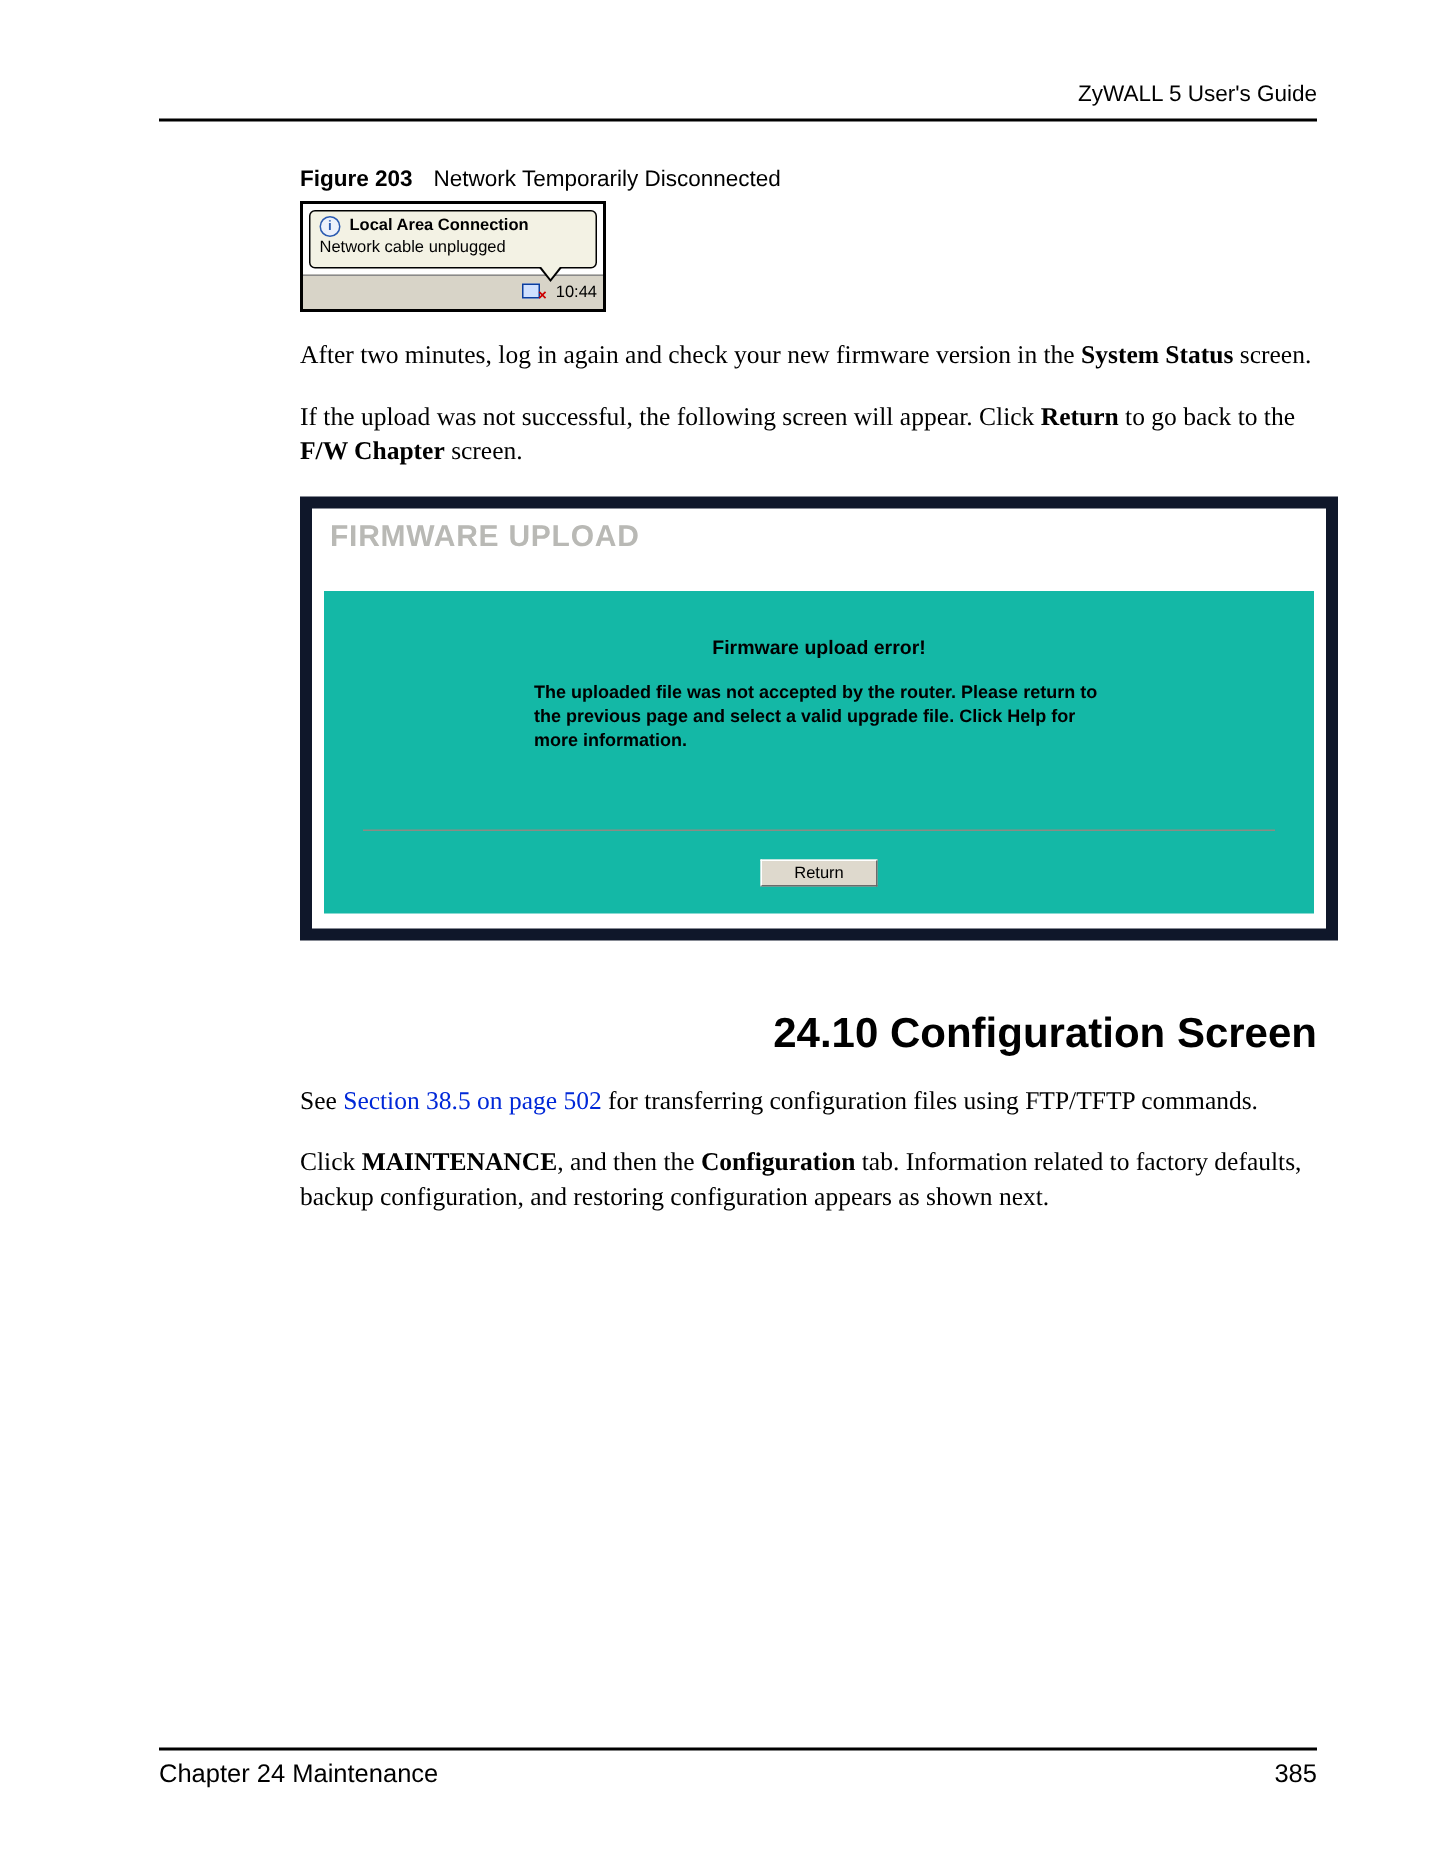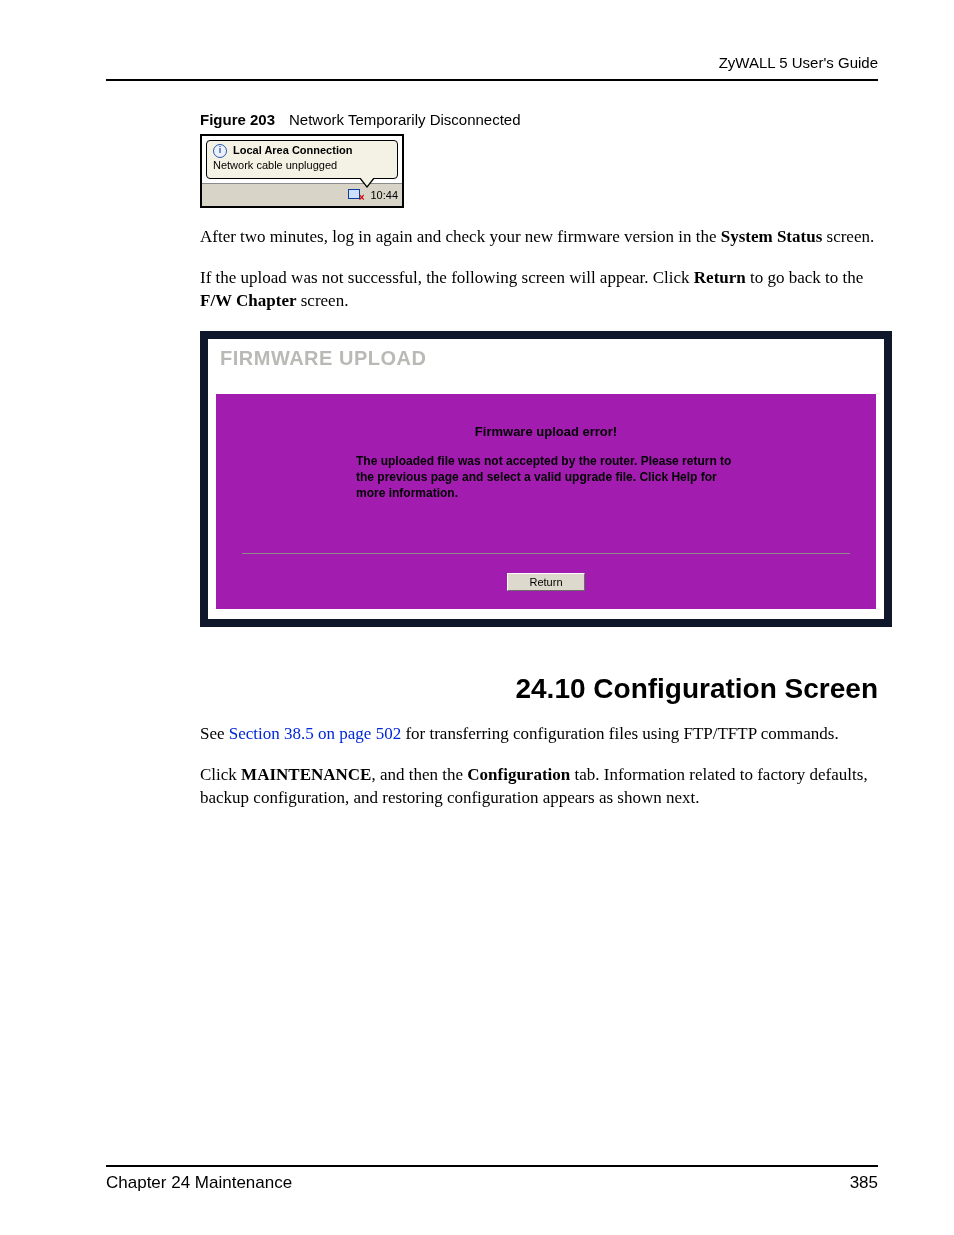--- a/index.html
+++ b/index.html
@@ -145,21 +145,21 @@
     font-family: Arial, Helvetica, sans-serif;
   }
   .fw-title {
     font-size: 20px;
     font-weight: bold;
     color: #b9b9b5;
     letter-spacing: 0.5px;
     margin: 2px 0 24px 4px;
   }
   .fw-panel {
-    background: #a21caf;
+    background: #14b8a6;
     padding: 30px 22px 18px 22px;
   }
   .fw-error-title {
     text-align: center;
     font-weight: bold;
     font-size: 13px;
     color: #000;
     margin-bottom: 14px;
   }
   .fw-msg {

